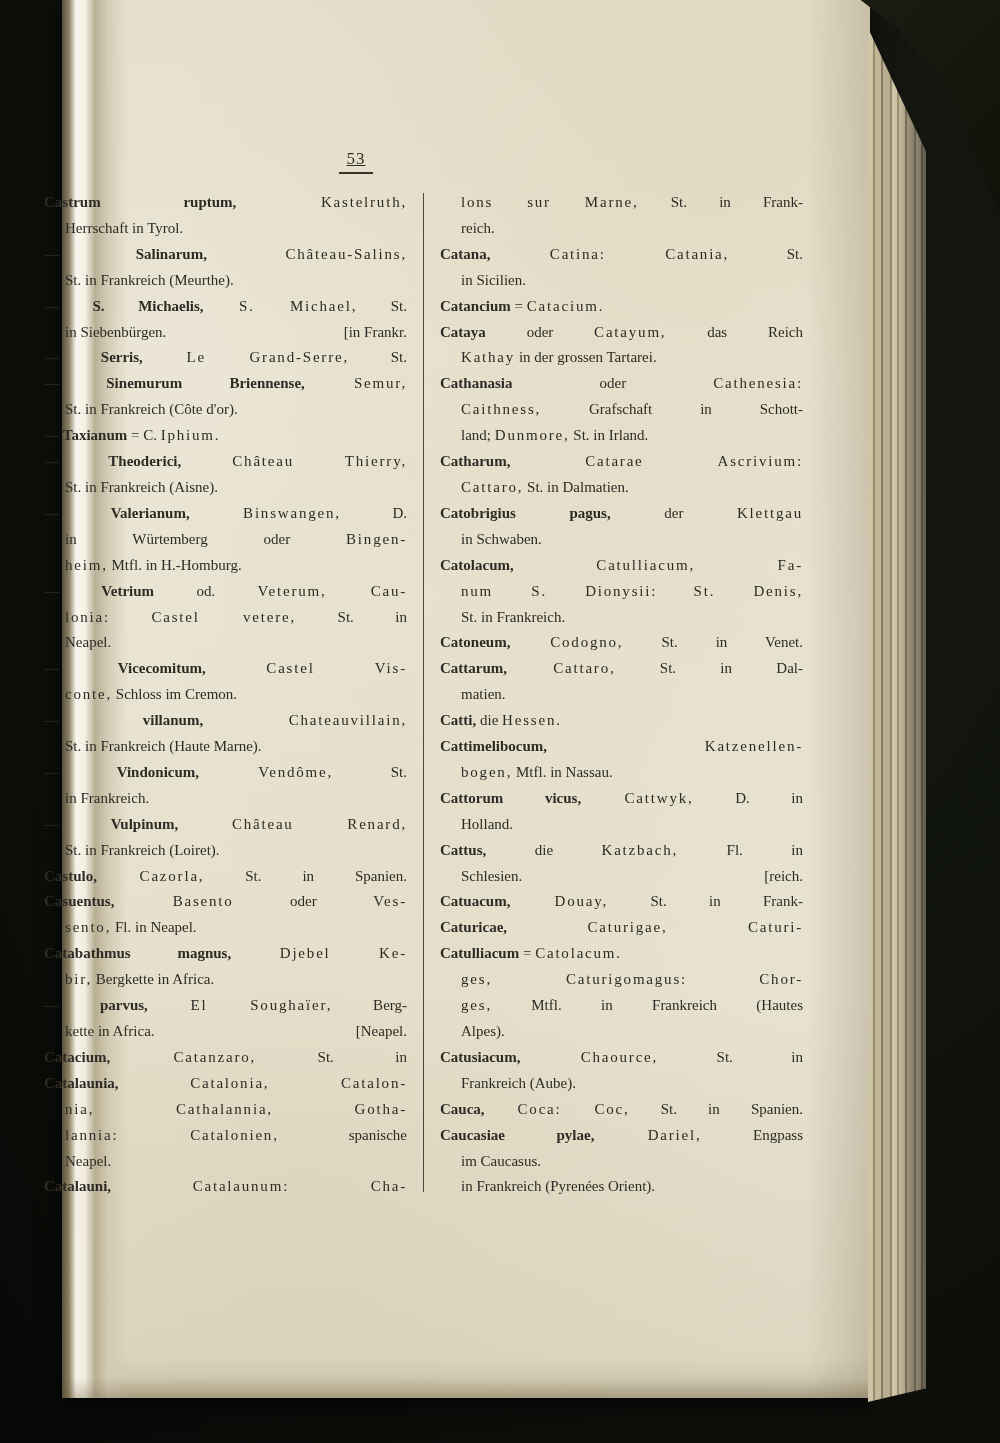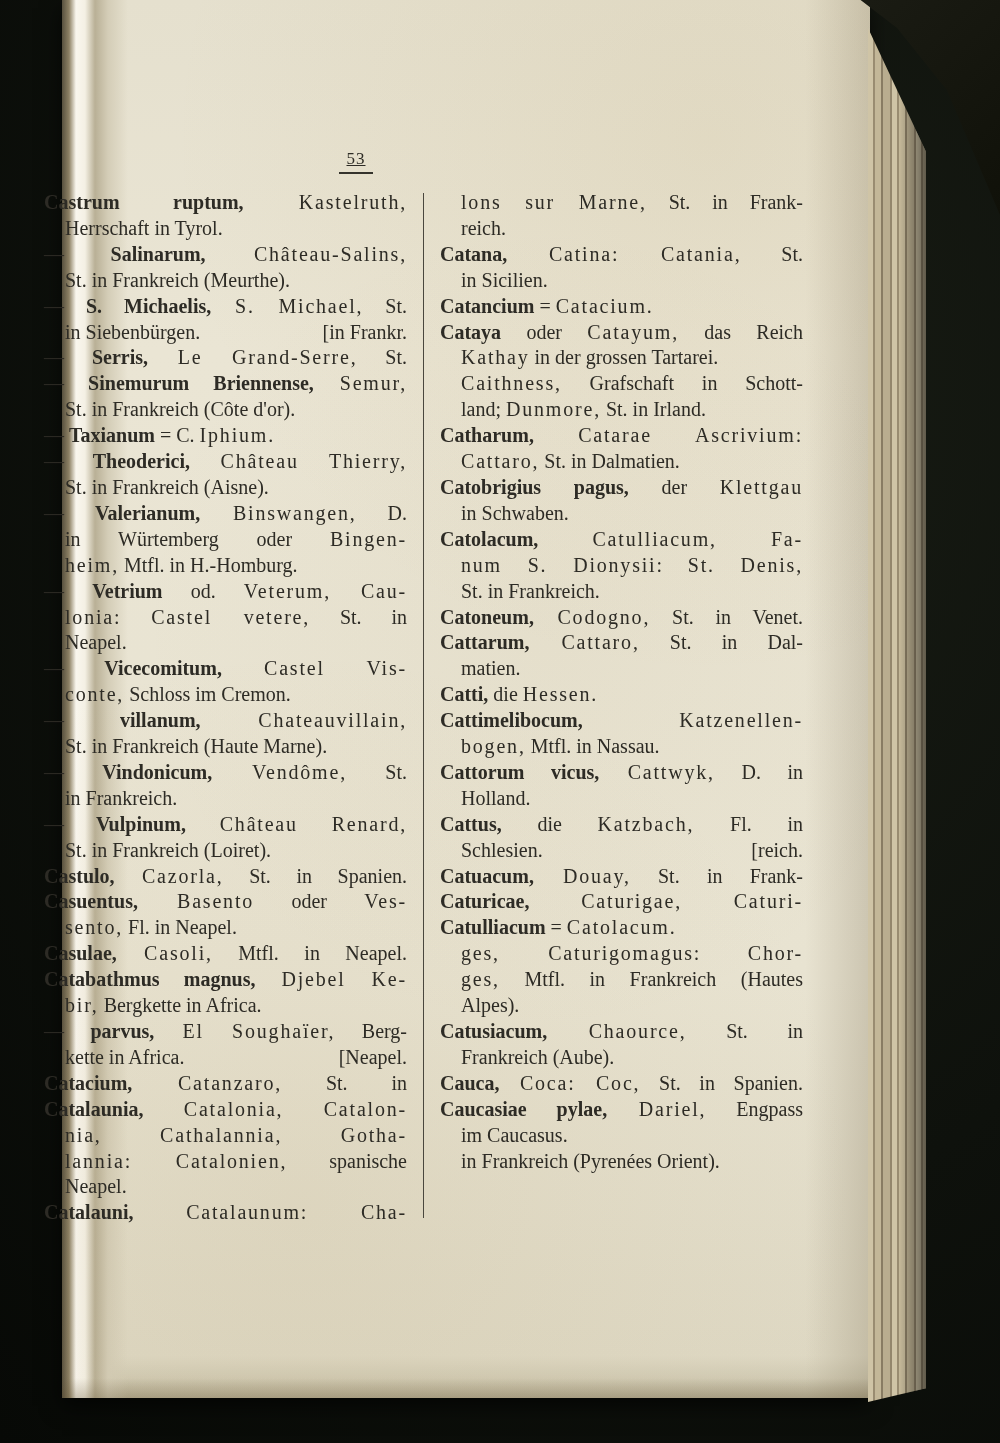--- a/index.html
+++ b/index.html
@@ -40,21 +40,21 @@
   .cover {
     position:absolute; left:834px; top:0; width:166px; height:215px; z-index:2;
     background: linear-gradient(135deg, #1b1c14 0%, #101109 100%);
     clip-path: polygon(16% 0, 100% 0, 100% 100%, 68% 42%, 38% 13%);
   }
   .content { position:absolute; left:44px; top:0; width:762px; z-index:3; color:#2d2b25; }
   .pageno-wrap { width:700px; margin:149px 0 0 -38px; text-align:center;text-decoration:underline; }
   .pageno { font-size:17px; letter-spacing:1px; }
   .pageno-rule { width:34px; height:0; border-bottom:2px solid #35332c; margin:3px auto 0; }
   .cols { display:flex; margin-top:16px; }
-  .col { width:363px; font-size:20px; line-height:25.9px; }
+  .col { width:363px; font-size:15px; line-height:25.9px; }
   .divider { width:1px; background:#4a473e; margin:3px 16px 8px 16px; }
   .line { position:relative; }
   .line.ind { padding-left:21px; }
   .line.just { text-align:justify; text-align-last:justify; }
   .b { font-weight:bold;text-align:center; }
   .sp { letter-spacing:1.8px; }
   .catch { position:absolute; right:0; letter-spacing:0;text-align:right; }
 </style>
 </head>
 <body>
@@ -93,41 +93,41 @@
           <div class="line ind"><span class="sp">conte,</span><span class=""> Schloss im Cremon.</span></div>
           <div class="line just"><span class="">— </span><span class="b ">villanum,</span><span class="sp"> Chateauvillain,</span></div>
           <div class="line ind"><span class="">St. in Frankreich (Haute Marne).</span></div>
           <div class="line just"><span class="">— </span><span class="b ">Vindonicum,</span><span class="sp"> Vendôme,</span><span class=""> St.</span></div>
           <div class="line ind"><span class="">in Frankreich.</span></div>
           <div class="line just"><span class="">— </span><span class="b ">Vulpinum,</span><span class="sp"> Château Renard,</span></div>
           <div class="line ind"><span class="">St. in Frankreich (Loiret).</span></div>
           <div class="line just"><span class="b ">Castulo,</span><span class="sp"> Cazorla,</span><span class=""> St. in Spanien.</span></div>
           <div class="line just"><span class="b ">Casuentus,</span><span class="sp"> Basento</span><span class=""> oder </span><span class="sp">Ves-</span></div>
           <div class="line ind"><span class="sp">sento,</span><span class=""> Fl. in Neapel.</span></div>
-          <div class="line just"><span class="b ">Casulae,</span><span class="sp"> Casoli,</span><span class=""> Mtfl. in Neapel.</span></div>
           <div class="line just"><span class="b ">Catabathmus magnus,</span><span class="sp"> Djebel Ke-</span></div>
           <div class="line ind"><span class="sp">bir,</span><span class=""> Bergkette in Africa.</span></div>
           <div class="line just"><span class="">— </span><span class="b ">parvus,</span><span class="sp"> El Soughaïer,</span><span class=""> Berg-</span></div>
           <div class="line ind"><span class="">kette in Africa.</span><span class="catch">[Neapel.</span></div>
           <div class="line just"><span class="b ">Catacium,</span><span class="sp"> Catanzaro,</span><span class=""> St. in</span></div>
           <div class="line just"><span class="b ">Catalaunia,</span><span class="sp"> Catalonia, Catalon-</span></div>
           <div class="line ind just"><span class="sp">nia, Cathalannia, Gotha-</span></div>
           <div class="line ind just"><span class="sp">lannia: Catalonien,</span><span class=""> spanische</span></div>
           <div class="line ind"><span class="">Neapel.</span></div>
           <div class="line just"><span class="b ">Catalauni,</span><span class="sp"> Catalaunum: Cha-</span></div>
         </div>
       <div class="divider"></div>
       <div class="col" id="col-right">
           <div class="line ind just"><span class="sp">lons sur Marne,</span><span class=""> St. in Frank-</span></div>
           <div class="line ind"><span class="">reich.</span></div>
           <div class="line just"><span class="b ">Catana,</span><span class="sp"> Catina: Catania,</span><span class=""> St.</span></div>
           <div class="line ind"><span class="">in Sicilien.</span></div>
           <div class="line"><span class="b ">Catancium</span><span class=""> = </span><span class="sp">Catacium</span><span class="">.</span></div>
           <div class="line just"><span class="b ">Cataya</span><span class=""> oder </span><span class="sp">Catayum,</span><span class=""> das Reich</span></div>
           <div class="line ind"><span class="sp">Kathay</span><span class=""> in der grossen Tartarei.</span></div>
+          <div class="line just"><span class="b ">Cathanasia</span><span class=""> oder </span><span class="sp">Cathenesia:</span></div>
           <div class="line ind just"><span class="sp">Caithness,</span><span class=""> Grafschaft in Schott-</span></div>
           <div class="line ind"><span class="">land; </span><span class="sp">Dunmore,</span><span class=""> St. in Irland.</span></div>
           <div class="line just"><span class="b ">Catharum,</span><span class="sp"> Catarae Ascrivium:</span></div>
           <div class="line ind"><span class="sp">Cattaro,</span><span class=""> St. in Dalmatien.</span></div>
           <div class="line just"><span class="b ">Catobrigius pagus,</span><span class=""> der </span><span class="sp">Klettgau</span></div>
           <div class="line ind"><span class="">in Schwaben.</span></div>
           <div class="line just"><span class="b ">Catolacum,</span><span class="sp"> Catulliacum, Fa-</span></div>
           <div class="line ind just"><span class="sp">num S. Dionysii:</span><span class=""> </span><span class="sp">St. Denis,</span></div>
           <div class="line ind"><span class="">St. in Frankreich.</span></div>
           <div class="line just"><span class="b ">Catoneum,</span><span class="sp"> Codogno,</span><span class=""> St. in Venet.</span></div>

